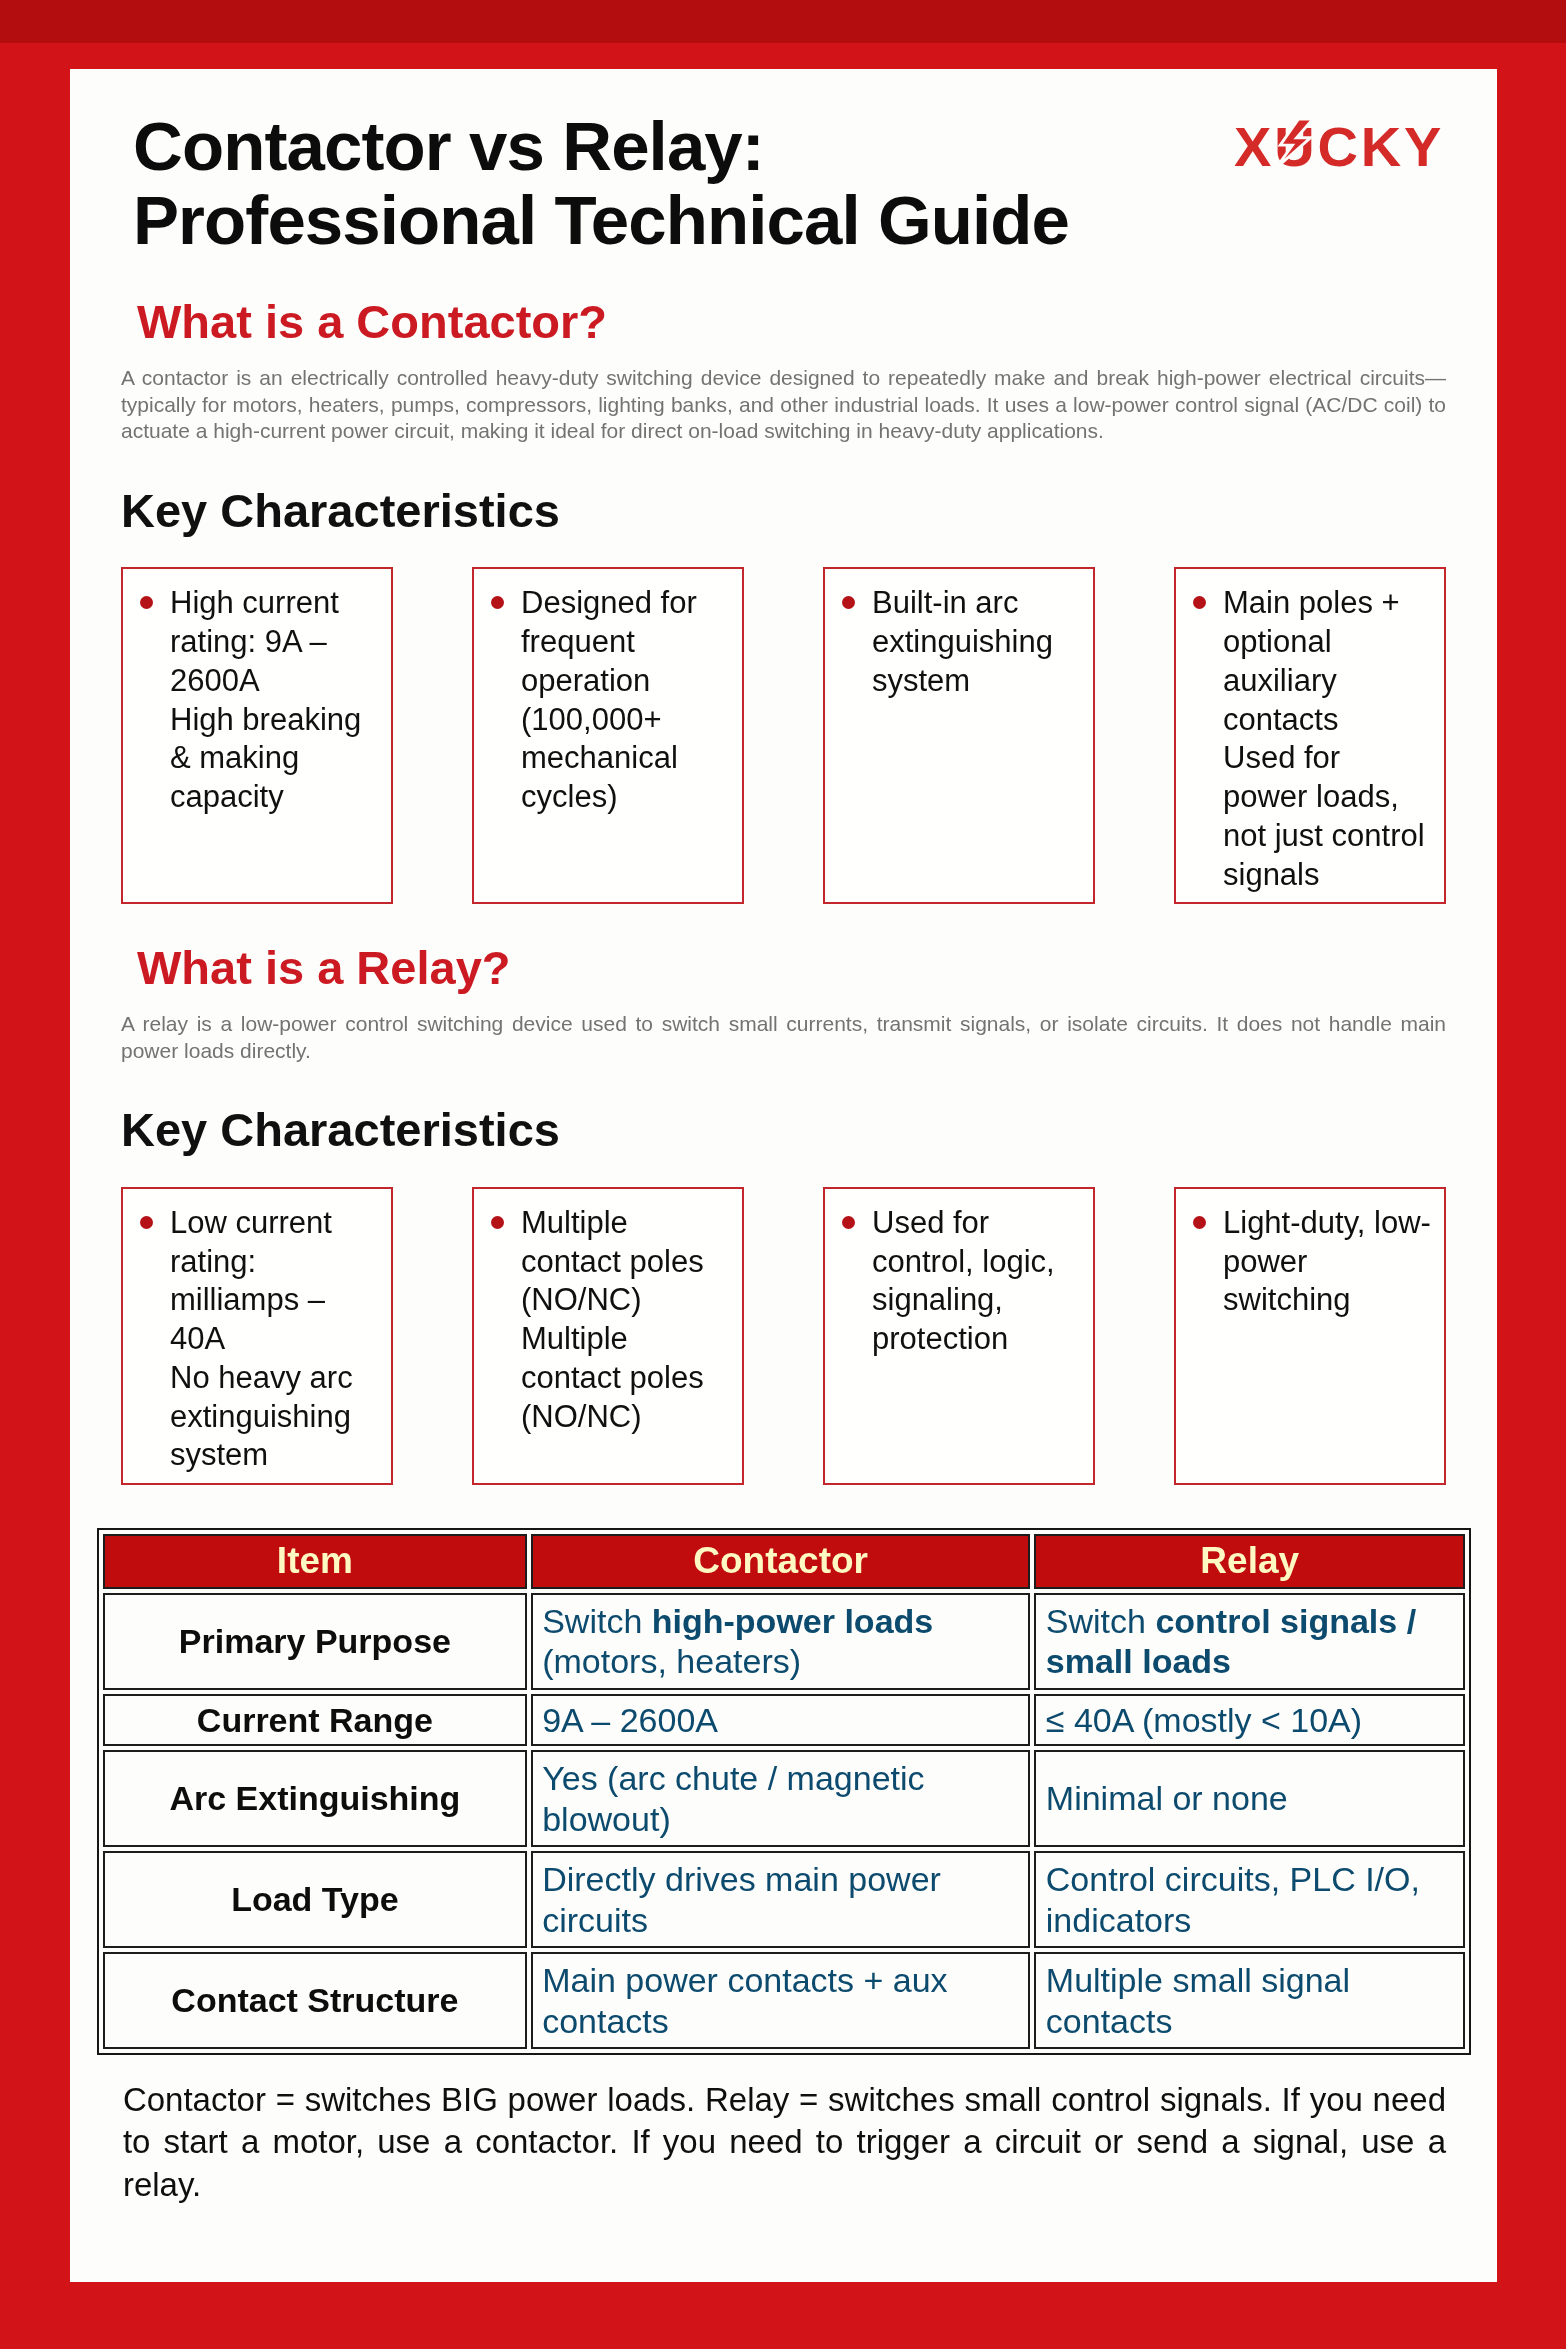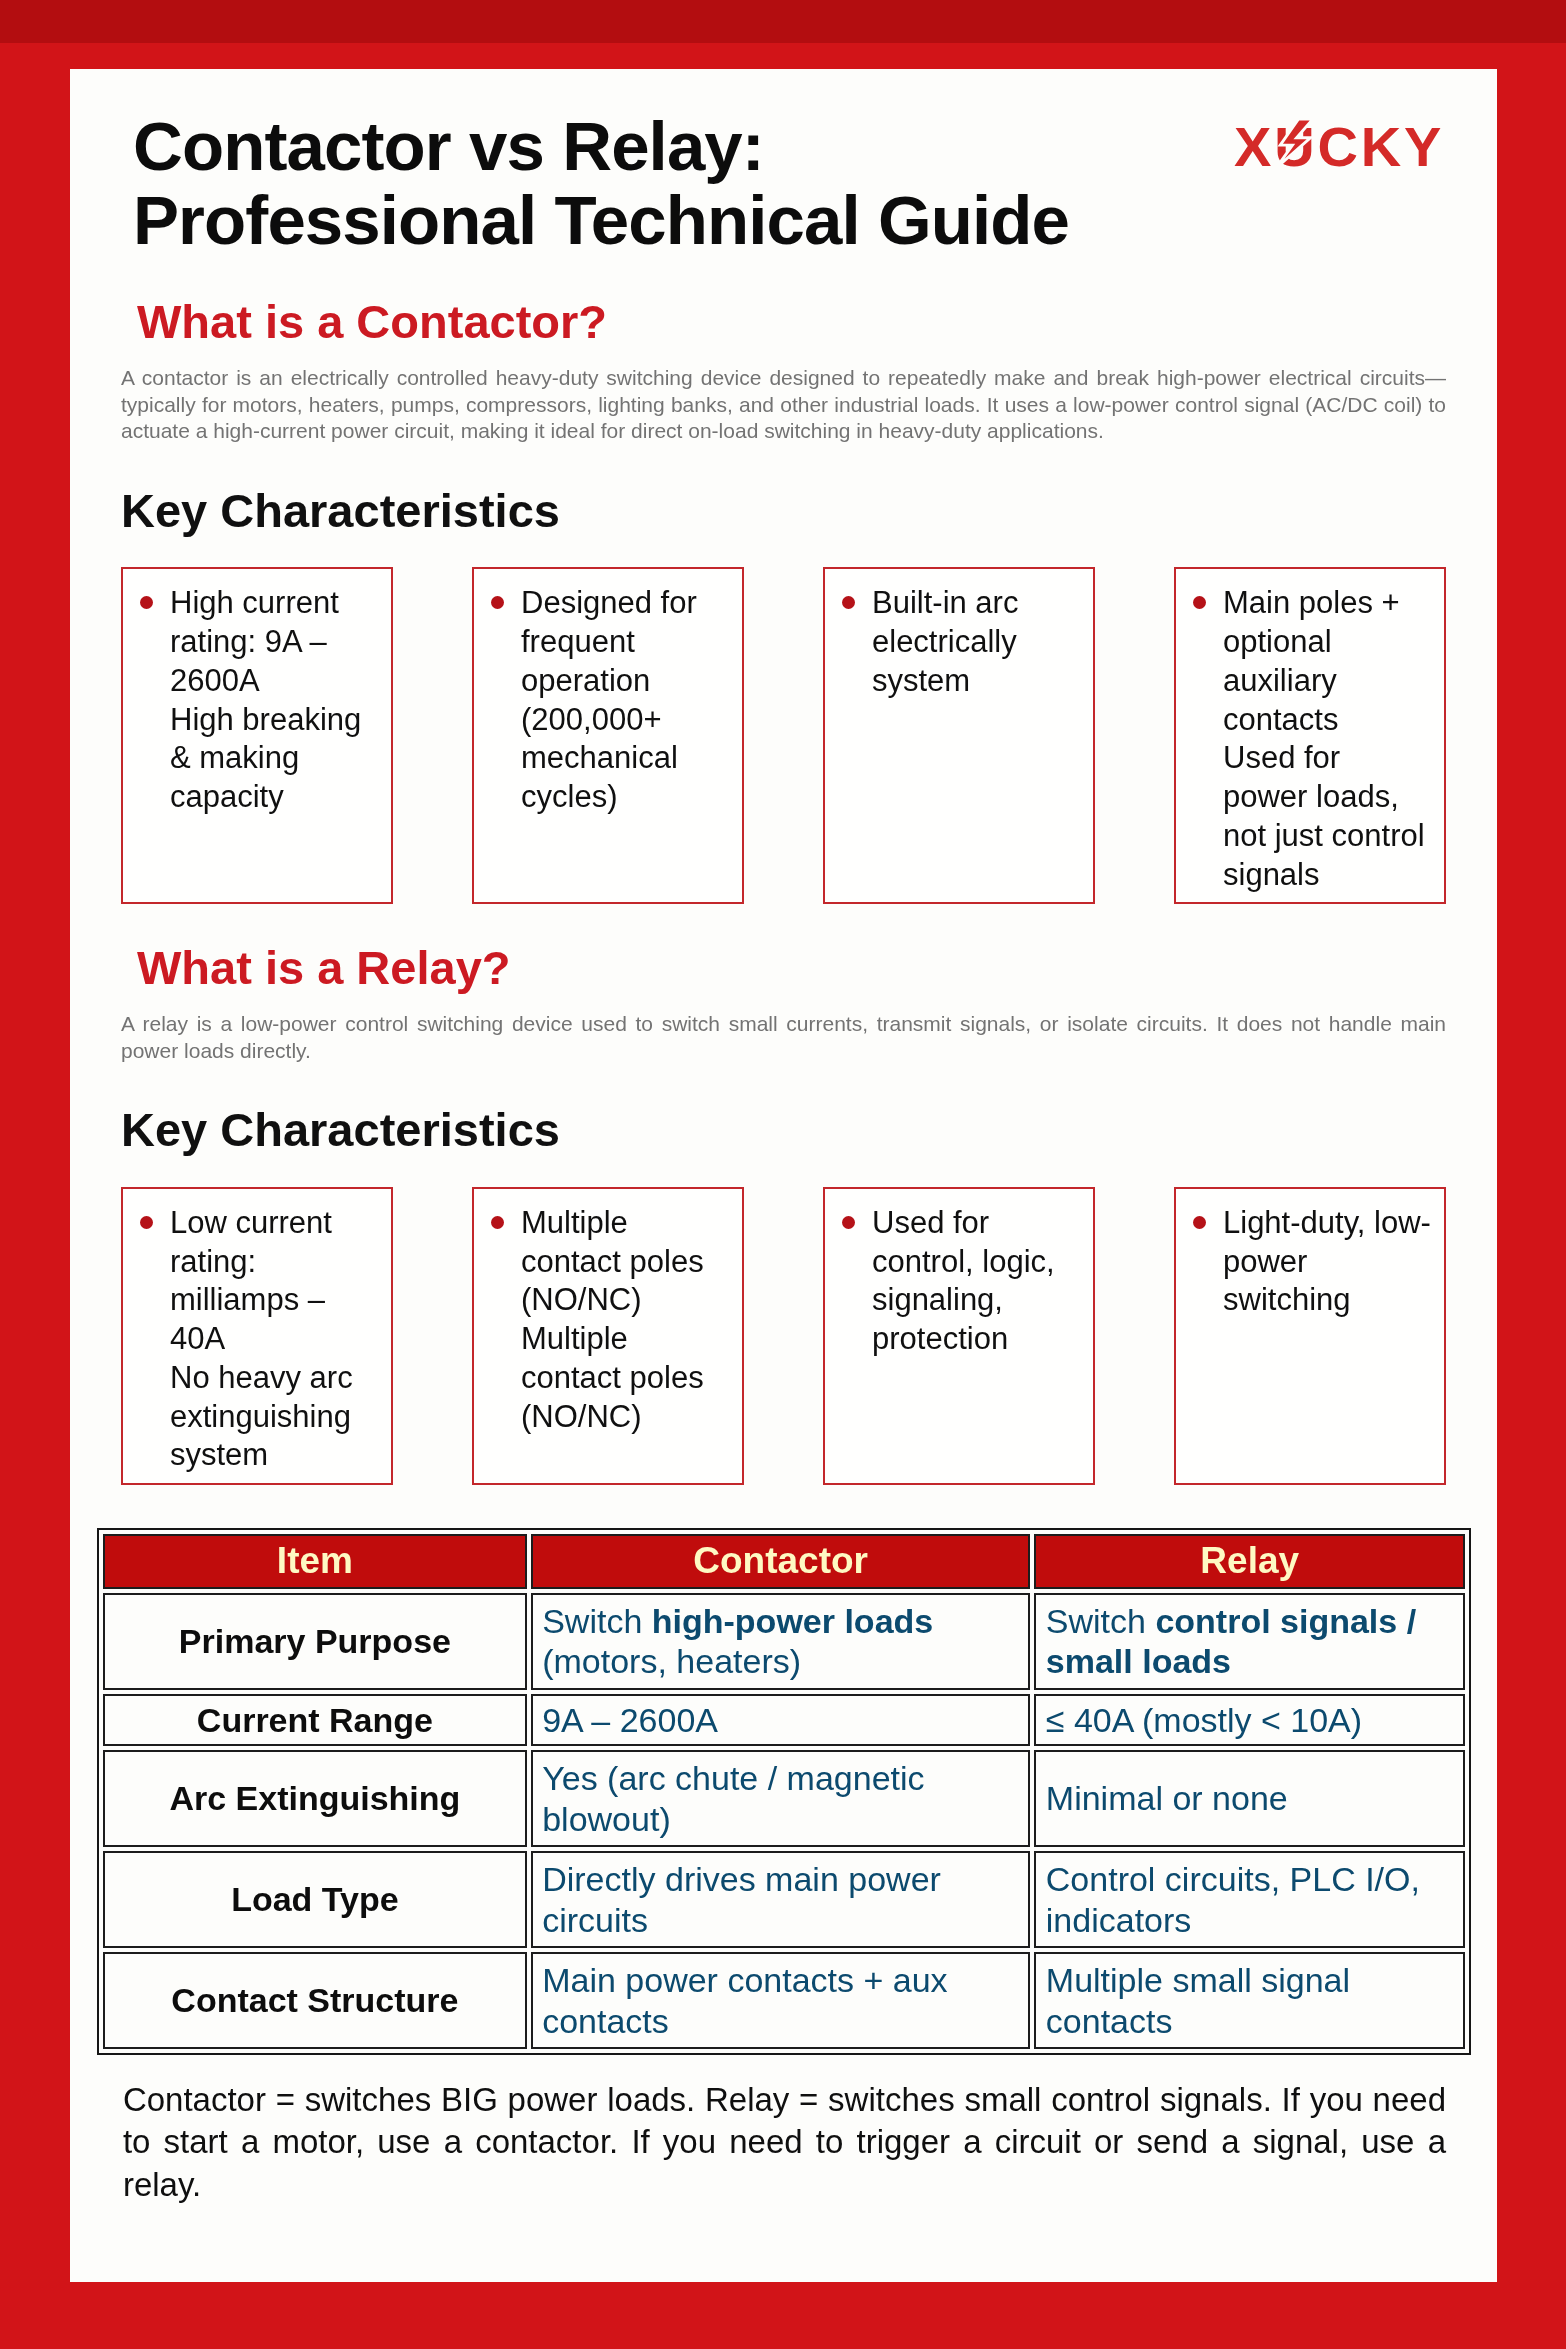--- a/index.html
+++ b/index.html
@@ -127,27 +127,27 @@
       <span class="bullet"></span>
       <div class="lines">
           <div>High current rating: 9A – 2600A</div>
           <div>High breaking &amp; making capacity</div>
         </div>
     </div>
     <div class="kbox">
       <span class="bullet"></span>
       <div class="lines">
           <div>Designed for frequent operation</div>
-          <div>(200,000+ mechanical cycles)</div>
-        </div>
-    </div>
-    <div class="kbox">
-      <span class="bullet"></span>
-      <div class="lines">
-          <div>Built-in arc electrically system</div>
+          <div>(100,000+ mechanical cycles)</div>
+        </div>
+    </div>
+    <div class="kbox">
+      <span class="bullet"></span>
+      <div class="lines">
+          <div>Built-in arc extinguishing system</div>
           <div></div>
         </div>
     </div>
     <div class="kbox">
       <span class="bullet"></span>
       <div class="lines">
           <div>Main poles + optional auxiliary contacts</div>
           <div>Used for power loads, not just control signals</div>
         </div>
     </div>

